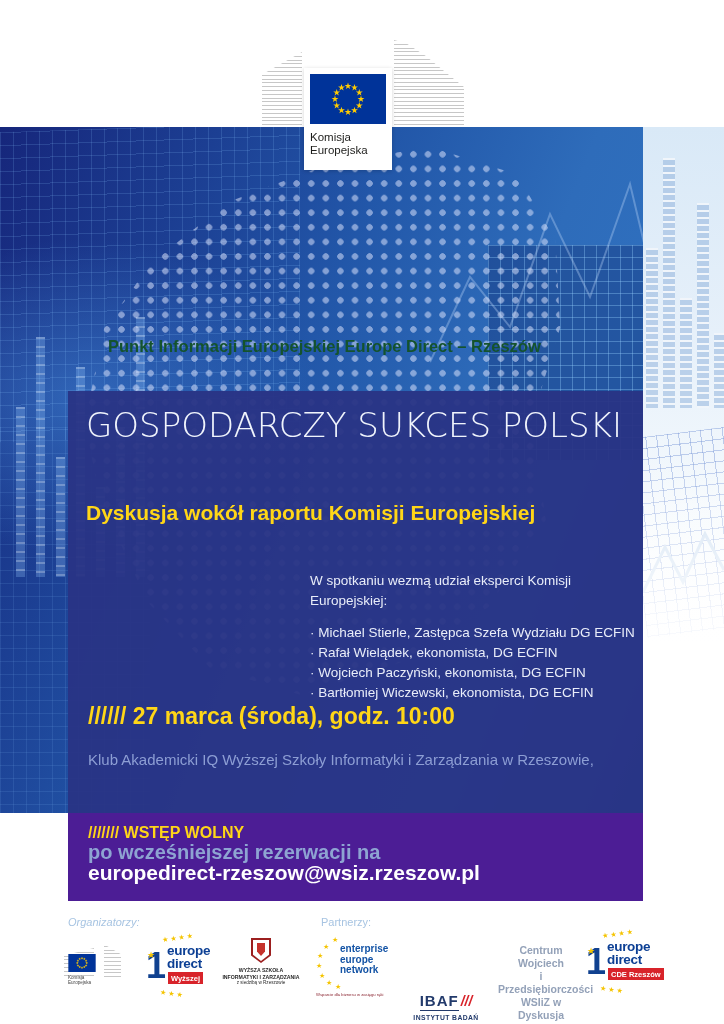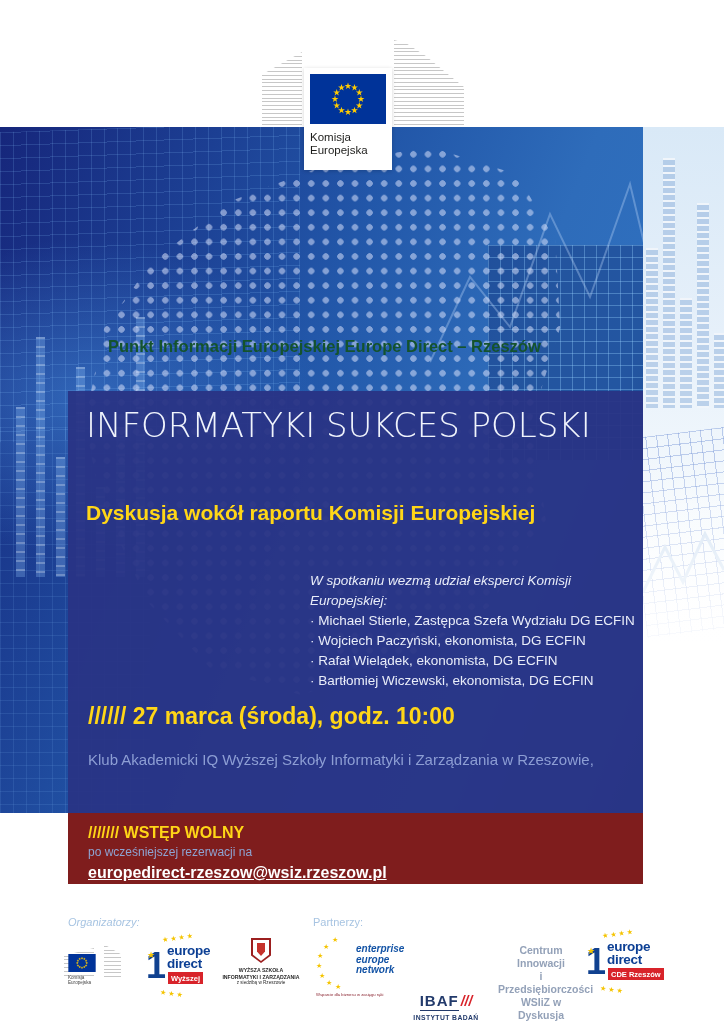--- a/index.html
+++ b/index.html
@@ -57,34 +57,34 @@
   .intro{left:86px;top:336px;z-index:30;color:#14532d;margin-left:22px;}
   .intro-1{font-size:16.5px;line-height:20px;font-weight:700;}
   .intro-2{font-size:16.5px;line-height:20px;font-weight:400;margin-top:2px;}
 
   
   .panel{left:68px;top:391px;width:575px;height:422px;background:rgba(41,52,133,.95);z-index:25;}
   .title{left:18px;top:12px;color:#f0f4fc;font-family:"DejaVu Sans","Liberation Sans",sans-serif;
     font-weight:200;font-size:34px;line-height:45px;white-space:nowrap;letter-spacing:0;}
   .subtitle{left:18px;top:110px;color:#ffd617;font-weight:700;font-size:21px;}
   .experts{left:242px;top:180px;width:330px;color:#e9edf9;font-size:13.5px;line-height:20px;}
-  .experts .hd{margin-bottom:0;font-style:italic;}
+  .experts .hd{margin-bottom:12px;}
   .evt-date{left:20px;top:312px;color:#ffd617;font-weight:700;font-size:23px;}
   .venue{left:20px;top:358px;color:#8d9ed4;font-size:15px;line-height:21px;}
 
   
-  .admission{left:68px;top:813px;width:575px;height:71px;background:#7f1d1d;z-index:25;}
+  .admission{left:68px;top:813px;width:575px;height:88px;background:#4c1d95;z-index:25;}
   .adm-in{left:20px;top:9px;}
   .adm-1{color:#ffd617;font-weight:700;font-size:16px;line-height:21px;}
-  .adm-2{color:#8ea4d2;font-size:12px;line-height:19px;}
-  .adm-3{color:#ffffff;font-weight:700;font-size:16px;line-height:22px;text-decoration:underline;}
+  .adm-2{color:#8ea4d2;font-size:20px;line-height:19px;font-weight:bold;}
+  .adm-3{color:#ffffff;font-weight:700;font-size:21px;line-height:22px;}
 
   
   .flabel{top:916px;font-size:11px;color:#a7c4e2;}
-  .flabel.org{left:68px;font-style:italic;} .flabel.par{left:313px;}
+  .flabel.org{left:68px;font-style:italic;} .flabel.par{left:321px;}
 
   .fc{left:64px;top:940px;width:72px;height:62px;}
   .fc-cl{left:0;top:8px;width:30px;height:30px;clip-path:polygon(0 25%,100% 0,100% 100%,0 100%);}
   .fc-cr{left:40px;top:2px;width:17px;height:36px;clip-path:polygon(0 6%,100% 34%,100% 100%,0 100%);}
   .fc-flag{left:4px;top:14px;width:28px;height:18px;z-index:2;}
   .fc-cap{left:4px;top:35px;font-size:4.6px;line-height:5.4px;color:#444;z-index:2;}
 
   .ed-logo{width:68px;height:72px;}
   .ed1{left:146px;top:934px;} .ed2{left:586px;top:930px;}
   .ed-logo::before{content:"\2605 \2605 \2605 \2605";position:absolute;top:0;left:16px;
@@ -102,21 +102,21 @@
     clip-path:polygon(0 0,100% 0,100% 70%,50% 100%,0 70%);}
   .crest i{position:absolute;left:2px;right:2px;top:2px;bottom:2px;background:#fff;
     clip-path:polygon(0 0,100% 0,100% 70%,50% 100%,0 70%);}
   .crest b{position:absolute;left:6px;top:5px;width:8px;height:13px;background:#c5322c;
     clip-path:polygon(0 0,100% 0,100% 65%,50% 100%,0 65%);z-index:2;}
   .ws-l12{margin-top:4px;font-size:5.2px;line-height:6.5px;font-weight:700;color:#2a2a2a;}
   .ws-l3{font-size:4.6px;line-height:6px;color:#2a2a2a;}
 
   .een{left:316px;top:936px;width:70px;height:64px;}
   .een .s{position:absolute;font-size:7px;color:#f5c400;}
-  .een-lines{left:40px;top:8px;font-size:10px;line-height:10.5px;font-weight:700;color:#1353a5;font-style:italic;}
+  .een-lines{left:24px;top:8px;font-size:10px;line-height:10.5px;font-weight:700;color:#1353a5;}
   .een-tag{left:0;top:56px;width:70px;font-size:4.2px;color:#8a2430;}
 
   .ibaf{left:398px;top:944px;width:96px;height:46px;text-align:center;margin-top:48px;}
   .ibaf-name{font-size:15px;font-weight:800;color:#223a6b;letter-spacing:1px;border-bottom:1.5px solid #223a6b;padding-bottom:1px;}
   .ibaf-swoosh{color:#d8232a;font-style:italic;font-weight:800;font-size:14px;margin-left:2px;}
   .ibaf-sub{margin-top:4px;font-size:6.8px;line-height:8.5px;font-weight:700;color:#223a6b;letter-spacing:.4px;}
 
   .cip{left:498px;top:944px;width:86px;height:46px;text-align:center;
     font-size:10.5px;line-height:13px;font-weight:700;color:#93a1b8;}
 </style>
@@ -194,29 +194,29 @@
       <div class="abs strip-fade"></div>
     </div>
   </div>
 
   <div class="abs intro">
     <div class="intro-1">Punkt Informacji Europejskiej Europe Direct – Rzeszów</div>
   </div>
 
   <div class="abs panel">
     <div class="abs title">
-      <div>INFORMATYKI SUKCES POLSKI</div>
+      <div>GOSPODARCZY SUKCES POLSKI</div>
     </div>
     <div class="abs subtitle">Dyskusja wokół raportu Komisji Europejskiej</div>
 
     <div class="abs experts">
       <div class="hd">W spotkaniu wezmą udział eksperci Komisji Europejskiej:</div>
       <div>· Michael Stierle, Zastępca Szefa Wydziału DG ECFIN</div>
+      <div>· Rafał Wielądek, ekonomista, DG ECFIN</div>
       <div>· Wojciech Paczyński, ekonomista, DG ECFIN</div>
-      <div>· Rafał Wielądek, ekonomista, DG ECFIN</div>
       <div>· Bartłomiej Wiczewski, ekonomista, DG ECFIN</div>
     </div>
 
     <div class="abs evt-date">////// 27 marca (środa), godz. 10:00</div>
     <div class="abs venue">
       <div>Klub Akademicki IQ Wyższej Szkoły Informatyki i Zarządzania w Rzeszowie,</div>
     </div>
   </div>
 
   <div class="abs admission">
@@ -298,21 +298,21 @@
     <div>
       <span class="ibaf-name">IBAF</span><span class="ibaf-swoosh">///</span>
     </div>
     <div class="ibaf-sub">
       <div>INSTYTUT BADAŃ</div>
       <div>I ANALIZ FINANSOWYCH</div>
     </div>
   </div>
 
   <div class="abs cip">
-    <div>Centrum Innowacji</div>
+    <div>Centrum Wojciech</div>
     <div>i Przedsiębiorczości</div>
     <div>WSIiZ w Dyskusja</div>
   </div>
 
   <div class="abs ed-logo ed2">
     <span class="abs ed-one">1</span>
     <span class="abs ed-one-star">★</span>
     <div class="abs ed-lines">
       <div>europe</div>
       <div>direct</div>

